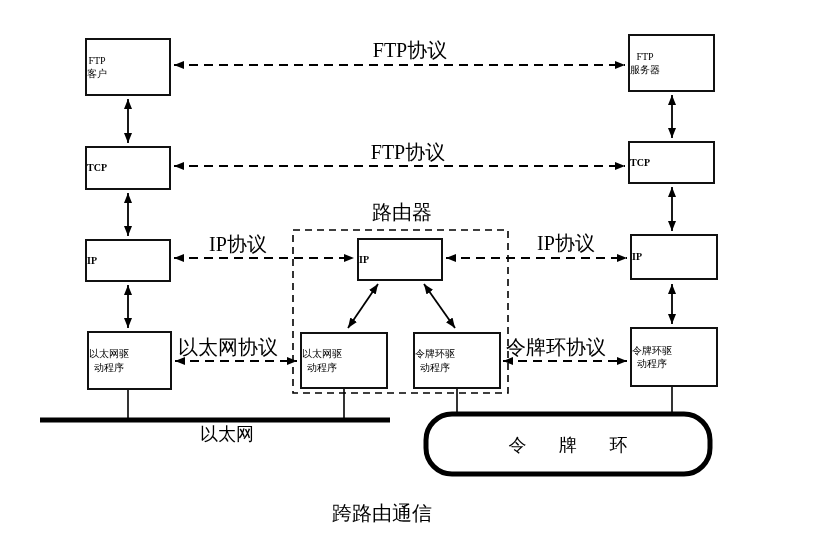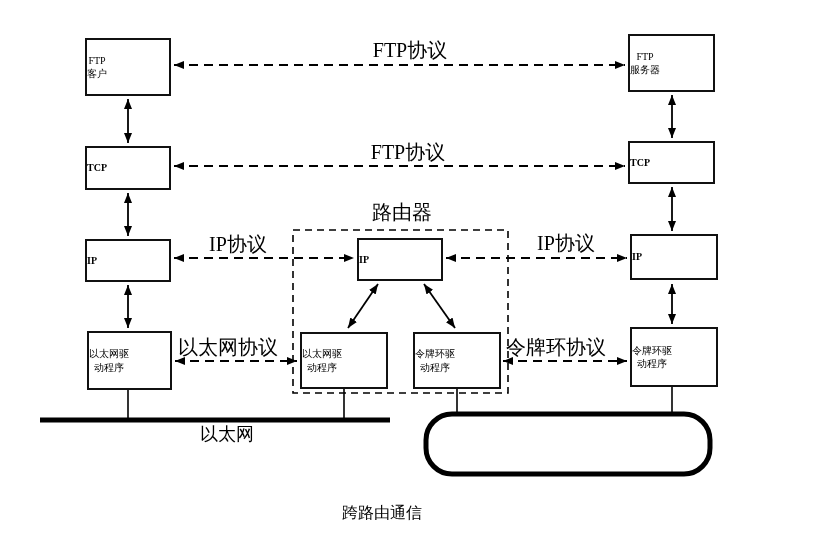--- a/index.html
+++ b/index.html
@@ -17,21 +17,21 @@
   .node.cn{font-weight:normal;}
   .lbl{
     position:absolute;transform:translate(-50%,-50%);
     font-size:20px;white-space:nowrap;text-align:center;
   }
   .lbl.big{font-size:18px;}
   .lbl.spread{letter-spacing:14px;padding-left:14px;}
   .caption{
     position:absolute;transform:translate(-50%,-50%);
     font-family:"Liberation Sans","DejaVu Sans",sans-serif;
-    font-size:16px;white-space:nowrap;
+    font-size:20px;white-space:nowrap;
   }
 </style>
 </head>
 <body>
 
 <div class="stage">
 
   <svg class="layer" width="813" height="538" viewBox="0 0 813 538" xmlns="http://www.w3.org/2000/svg">
     <defs>
       <marker id="ah" markerUnits="userSpaceOnUse" markerWidth="12" markerHeight="10" refX="10" refY="4" orient="auto-start-reverse">
@@ -90,15 +90,16 @@
 动程序</span></div>
 
   <div class="lbl" style="left:402px;top:212px;text-align:center;">路由器</div>
   <div class="lbl" style="left:410px;top:50px;">FTP协议</div>
   <div class="lbl" style="left:408px;top:152px;">FTP协议</div>
   <div class="lbl" style="left:238px;top:244px;">IP协议</div>
   <div class="lbl" style="left:566px;top:243px;">IP协议</div>
   <div class="lbl" style="left:228px;top:347px;">以太网协议</div>
   <div class="lbl" style="left:556px;top:347px;">令牌环协议</div>
   <div class="lbl big" style="left:227px;top:434px;">以太网</div>
+  <div class="lbl big spread" style="left:568px;top:445px;">令 牌 环</div>
   <div class="caption" style="left:382px;top:513px;">跨路由通信</div>
 
 </div>
 
 </body></html>

